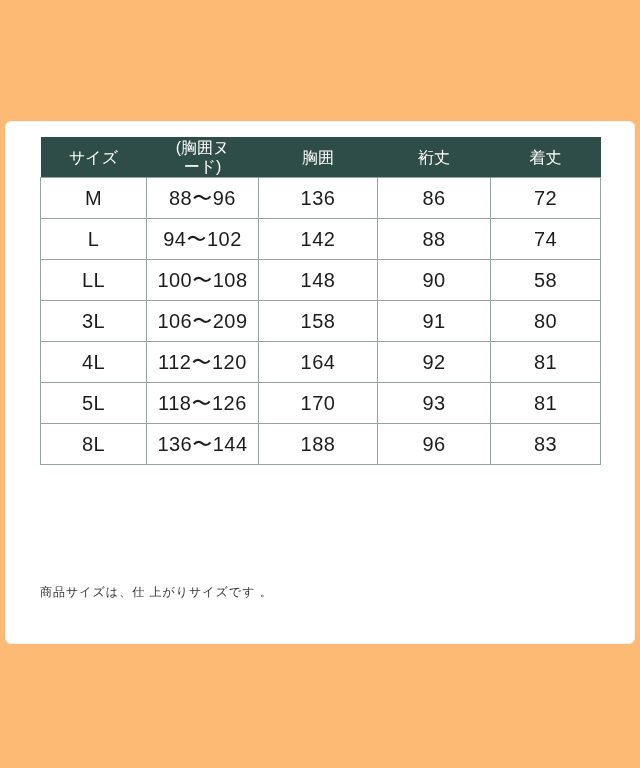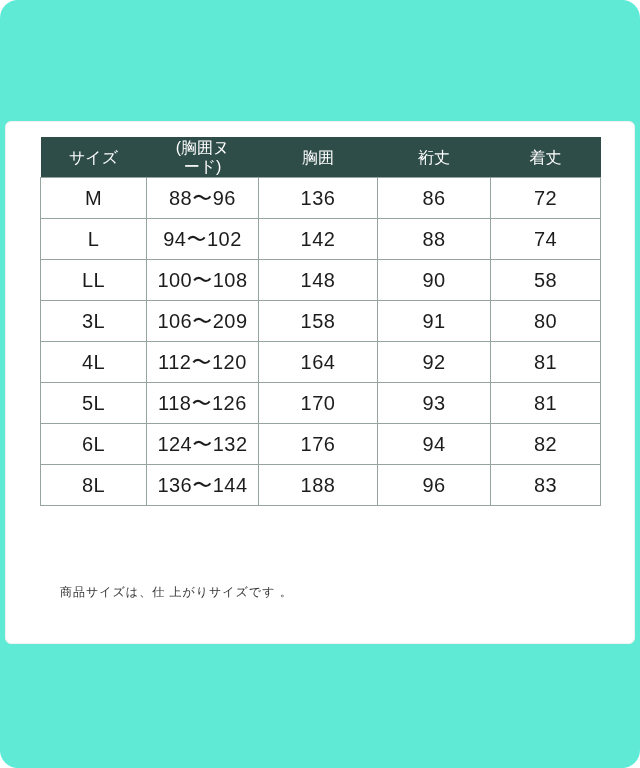--- a/index.html
+++ b/index.html
@@ -8,23 +8,22 @@
     width: 640px;
     height: 768px;
     background: #ffffff;
     font-family: "Liberation Sans", "DejaVu Sans", sans-serif;
     -webkit-font-smoothing: antialiased;
   }
   .page {
     position: relative;
     width: 640px;
     height: 768px;
-    background: #5eead4;
+    background: #fdba74;
     overflow: hidden;
-    border-radius: 18px;
   }
   .card {
     position: absolute;
     left: 5px;
     top: 121px;
     width: 628px;
     height: 521px;
     background: #ffffff;
     border: 1px solid #f1f1f1;
     border-radius: 6px;
@@ -61,21 +60,20 @@
     padding: 0;
     letter-spacing: 0.5px;
   }
   .note {
     position: absolute;
     left: 40px;
     top: 584px;
     font-size: 12px;
     color: #333333;
     letter-spacing: 1px;
-    margin-left: 20px;
   }
 </style>
 </head>
 <body>
 
 <div class="page">
   <div class="card"></div>
 
   <table class="size-table">
     <colgroup>
@@ -132,27 +130,20 @@
         <td>81</td>
       </tr>
       <tr>
         <td>5L</td>
         <td>118〜126</td>
         <td>170</td>
         <td>93</td>
         <td>81</td>
       </tr>
       <tr>
-        <td>6L</td>
-        <td>124〜132</td>
-        <td>176</td>
-        <td>94</td>
-        <td>82</td>
-      </tr>
-      <tr>
         <td>8L</td>
         <td>136〜144</td>
         <td>188</td>
         <td>96</td>
         <td>83</td>
       </tr>
     </tbody>
   </table>
 
   <div class="note">商品サイズは、仕 上がりサイズです 。</div>

